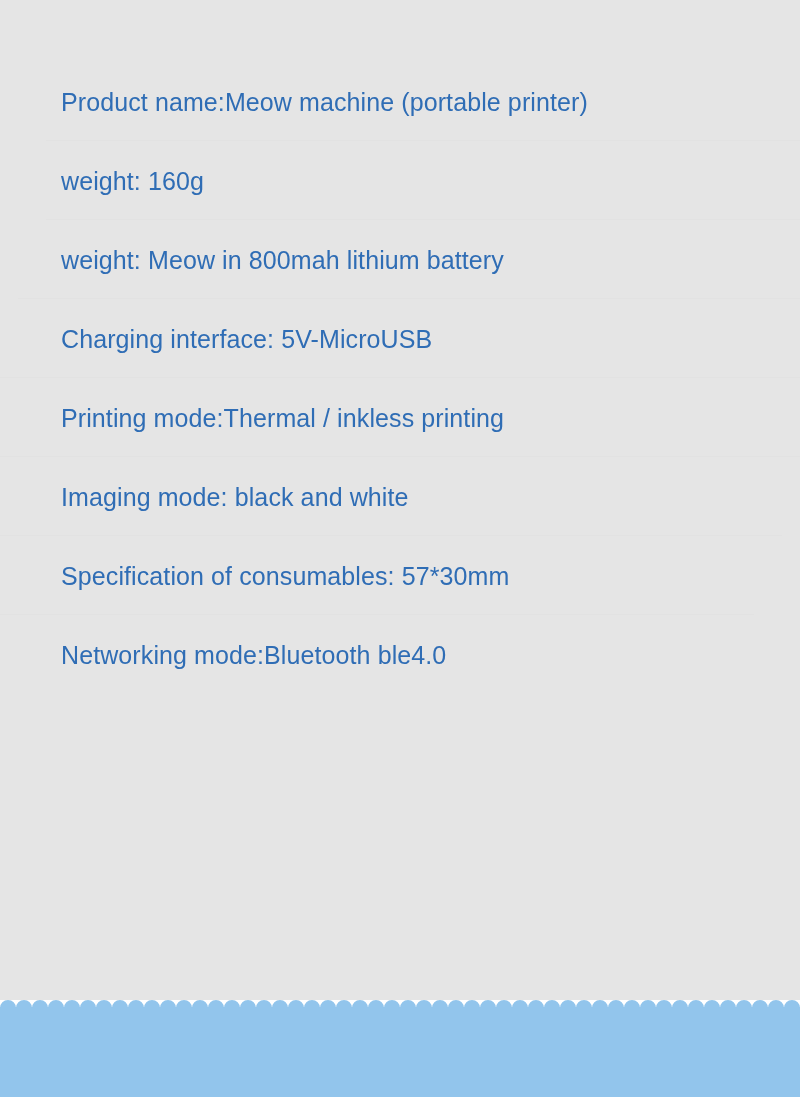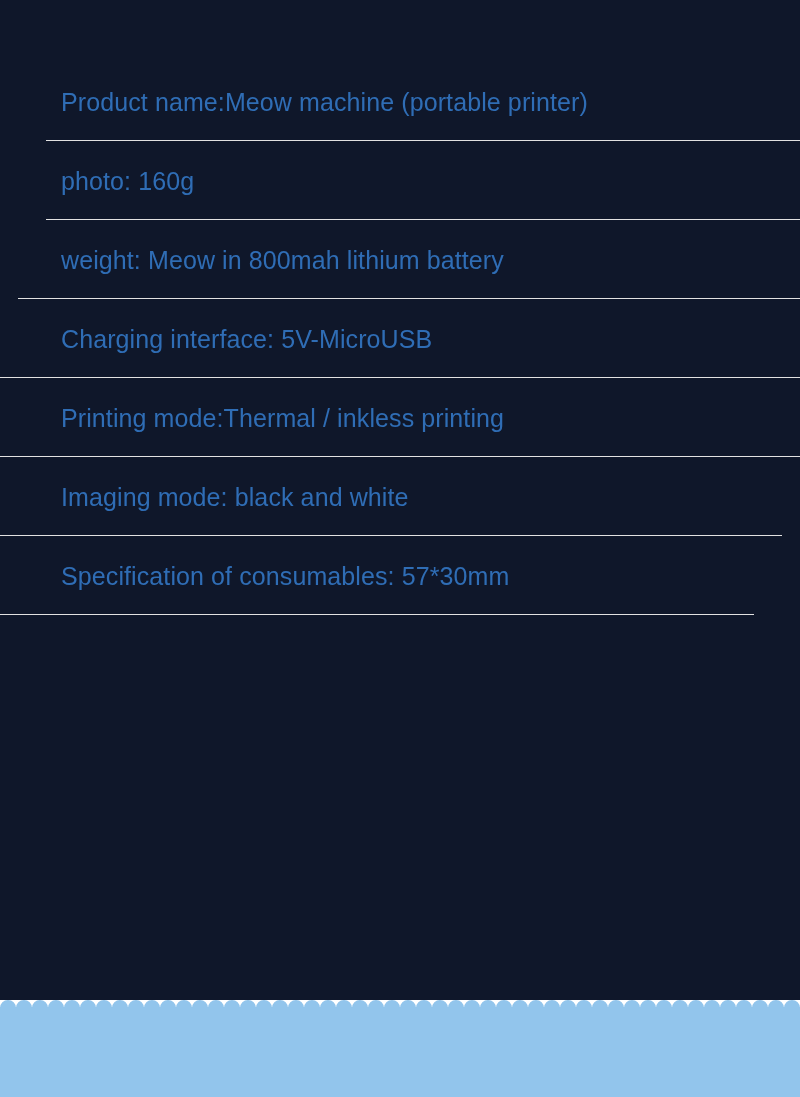--- a/index.html
+++ b/index.html
@@ -14,21 +14,21 @@
     overflow: hidden;
     position: relative;
   }
 
   .spec-sheet {
     position: absolute;
     top: 0;
     left: 0;
     width: 800px;
     height: 1000px;
-    background: #0f172a;
+    background: #e5e5e5;
     box-sizing: border-box;
     padding-top: 62px;
   }
 
   .spec-row {
     position: relative;
     height: 79px;
     display: flex;
     align-items: center;
     box-sizing: border-box;
@@ -83,37 +83,40 @@
 </style>
 </head>
 <body>
 
 <div class="spec-sheet">
 
   <div class="spec-row r0">
     <div class="spec-text">Product name:Meow machine (portable printer)</div>
   </div>
   <div class="spec-row r2">
-    <div class="spec-text">photo: 160g</div>
+    <div class="spec-text">weight: 160g</div>
   </div>
   <div class="spec-row r3">
     <div class="spec-text">weight: Meow in   800mah lithium battery</div>
   </div>
   <div class="spec-row r4">
     <div class="spec-text">Charging interface: 5V-MicroUSB</div>
   </div>
   <div class="spec-row r6">
     <div class="spec-text">Printing mode:Thermal / inkless printing</div>
   </div>
   <div class="spec-row r7">
     <div class="spec-text">Imaging mode: black and white</div>
   </div>
   <div class="spec-row r9">
     <div class="spec-text">Specification of consumables: 57*30mm</div>
   </div>
+  <div class="spec-row r10">
+    <div class="spec-text">Networking mode:Bluetooth ble4.0</div>
+  </div>
 
 </div>
 
 <div class="bottom-panel">
   <svg class="scallop" viewBox="0 0 800 20" preserveAspectRatio="none">
     <path id="scallop-path" d="M0,20 L0,10 A 8 8 0 0 1 16 10 A 8 8 0 0 1 32 10 A 8 8 0 0 1 48 10 A 8 8 0 0 1 64 10 A 8 8 0 0 1 80 10 A 8 8 0 0 1 96 10 A 8 8 0 0 1 112 10 A 8 8 0 0 1 128 10 A 8 8 0 0 1 144 10 A 8 8 0 0 1 160 10 A 8 8 0 0 1 176 10 A 8 8 0 0 1 192 10 A 8 8 0 0 1 208 10 A 8 8 0 0 1 224 10 A 8 8 0 0 1 240 10 A 8 8 0 0 1 256 10 A 8 8 0 0 1 272 10 A 8 8 0 0 1 288 10 A 8 8 0 0 1 304 10 A 8 8 0 0 1 320 10 A 8 8 0 0 1 336 10 A 8 8 0 0 1 352 10 A 8 8 0 0 1 368 10 A 8 8 0 0 1 384 10 A 8 8 0 0 1 400 10 A 8 8 0 0 1 416 10 A 8 8 0 0 1 432 10 A 8 8 0 0 1 448 10 A 8 8 0 0 1 464 10 A 8 8 0 0 1 480 10 A 8 8 0 0 1 496 10 A 8 8 0 0 1 512 10 A 8 8 0 0 1 528 10 A 8 8 0 0 1 544 10 A 8 8 0 0 1 560 10 A 8 8 0 0 1 576 10 A 8 8 0 0 1 592 10 A 8 8 0 0 1 608 10 A 8 8 0 0 1 624 10 A 8 8 0 0 1 640 10 A 8 8 0 0 1 656 10 A 8 8 0 0 1 672 10 A 8 8 0 0 1 688 10 A 8 8 0 0 1 704 10 A 8 8 0 0 1 720 10 A 8 8 0 0 1 736 10 A 8 8 0 0 1 752 10 A 8 8 0 0 1 768 10 A 8 8 0 0 1 784 10 A 8 8 0 0 1 800 10 L800,20 Z" fill="#92c5ec"></path>
   </svg>
 </div>
 
 </body></html>

